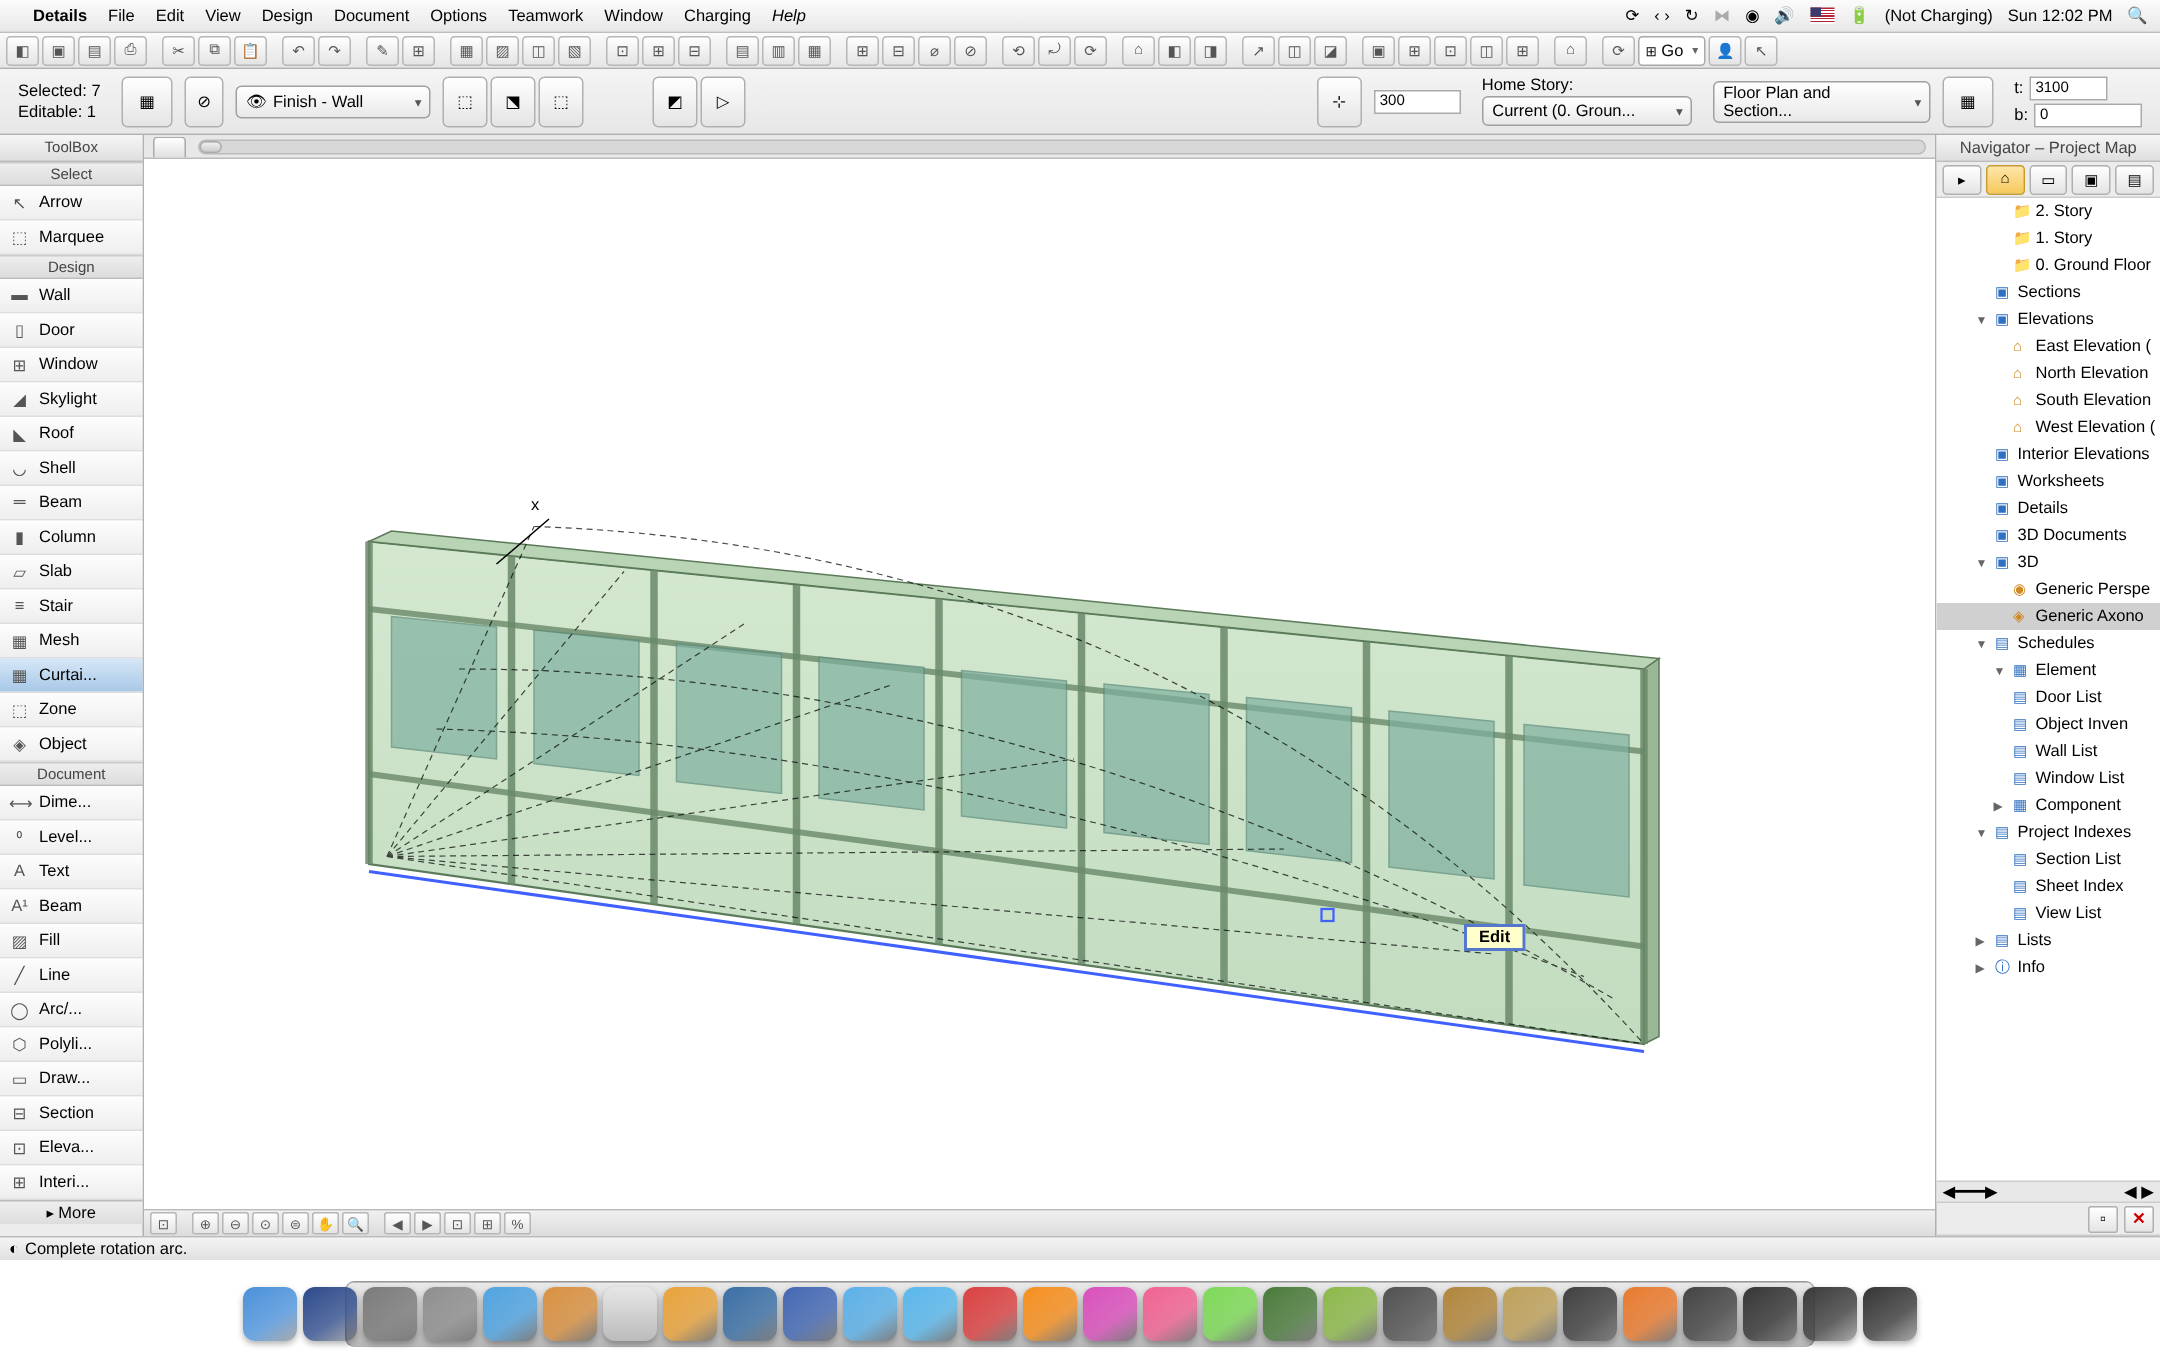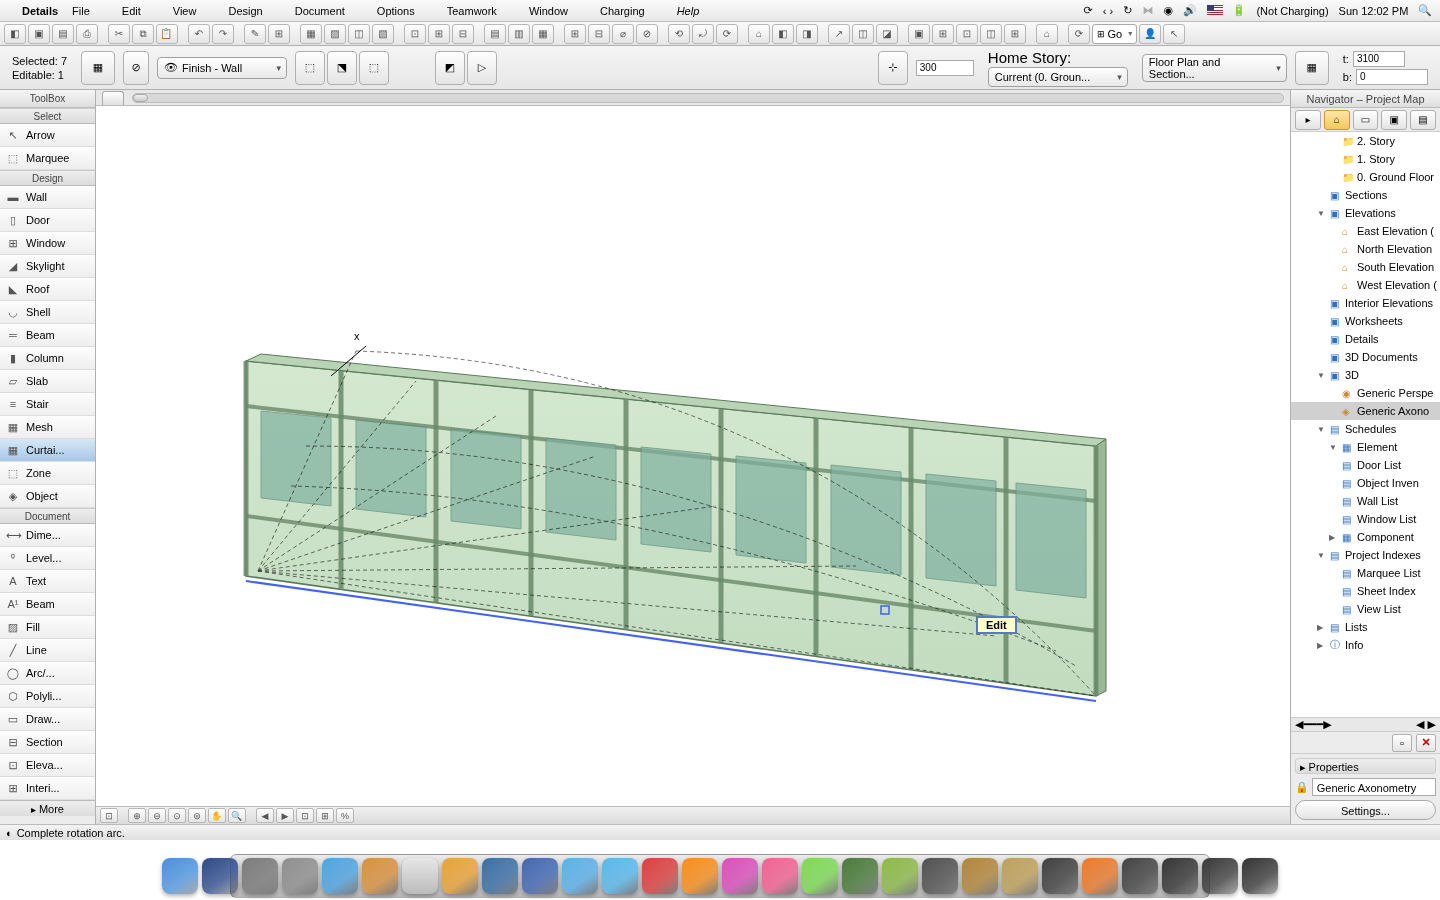--- a/index.html
+++ b/index.html
@@ -91,21 +91,21 @@
 
 
 .chev { font-size:8px; color:#666; margin-left:3px; }
 </style>
 </head>
 <body>
 
 <div id="menubar">
   <span class="apple"></span>
   <span class="app">Details</span>
-  <span id="menuitems" style="display: flex; gap: 32px;">
+  <span id="menuitems" style="display: flex; gap: 14px;">
       <span style="cursor: pointer;">File</span>
       <span style="cursor: pointer;">Edit</span>
       <span style="cursor: pointer;">View</span>
       <span style="cursor: pointer;">Design</span>
       <span style="cursor: pointer;">Document</span>
       <span style="cursor: pointer;">Options</span>
       <span style="cursor: pointer;">Teamwork</span>
       <span style="cursor: pointer;">Window</span>
       <span style="cursor: pointer;">Charging</span>
       <span style="cursor: pointer; font-style: italic;">Help</span>
@@ -210,21 +210,21 @@
   </div>
   <div style="width:30px"></div>
   <div style="display:flex;gap:2px">
     <div class="btnsq" style="width:30px">◩</div>
     <div class="btnsq" style="width:30px">▷</div>
   </div>
   <div style="flex:1"></div>
   <div class="btnsq" style="width:30px">⊹</div>
   <input class="numbox" value="300" style="">
   <div class="panel" style="gap:1px">
-    <span style="font-size:15px">Home Story:</span>
+    <span style="font-size:11px">Home Story:</span>
     <div class="dropdown" style="width:140px;height:20px">
       <span>Current (0. Groun...</span>
     </div>
   </div>
   <div class="dropdown" style="width:145px;height:28px">
     <span>Floor Plan and Section...</span>
   </div>
   <div class="btnsq" style="width:34px">▦</div>
   <div class="panel" style="gap:2px">
     <div style="display:flex;gap:4px;align-items:center">
@@ -581,21 +581,21 @@
           <span>Component</span>
         </div>
         <div class="trow ind2">
           <span class="arr">▼</span>
           <span class="tic doc">▤</span>
           <span>Project Indexes</span>
         </div>
         <div class="trow ind3">
           <span class="arr"></span>
           <span class="tic doc">▤</span>
-          <span>Marquee List</span>
+          <span>Section List</span>
         </div>
         <div class="trow ind3">
           <span class="arr"></span>
           <span class="tic doc">▤</span>
           <span>Sheet Index</span>
         </div>
         <div class="trow ind3">
           <span class="arr"></span>
           <span class="tic doc">▤</span>
           <span>View List</span>
@@ -611,28 +611,20 @@
           <span>Info</span>
         </div>
       </div>
     <div id="navscroll">
       <span>◀━━━▶</span>
         <span>◀ ▶</span>
     </div>
     <div id="navbtns">
       <div class="sq">▫</div>
       <div class="sq red">✕</div>
-    </div>
-    <div class="propsec">
-      <div class="prophdr">▸ <span>Properties</span></div>
-      <div style="display:flex;gap:3px;align-items:center">
-        <span>🔒</span>
-        <div class="propval" style="flex:1">Generic Axonometry</div>
-      </div>
-      <div class="propbtn">Settings...</div>
     </div>
   </div>
 </div>
 
 <div id="status">
   <span style="margin-right:4px">◐</span><span>Complete rotation arc.</span>
 </div>
 
 <div id="dock">
   <div id="dockbg"></div>

